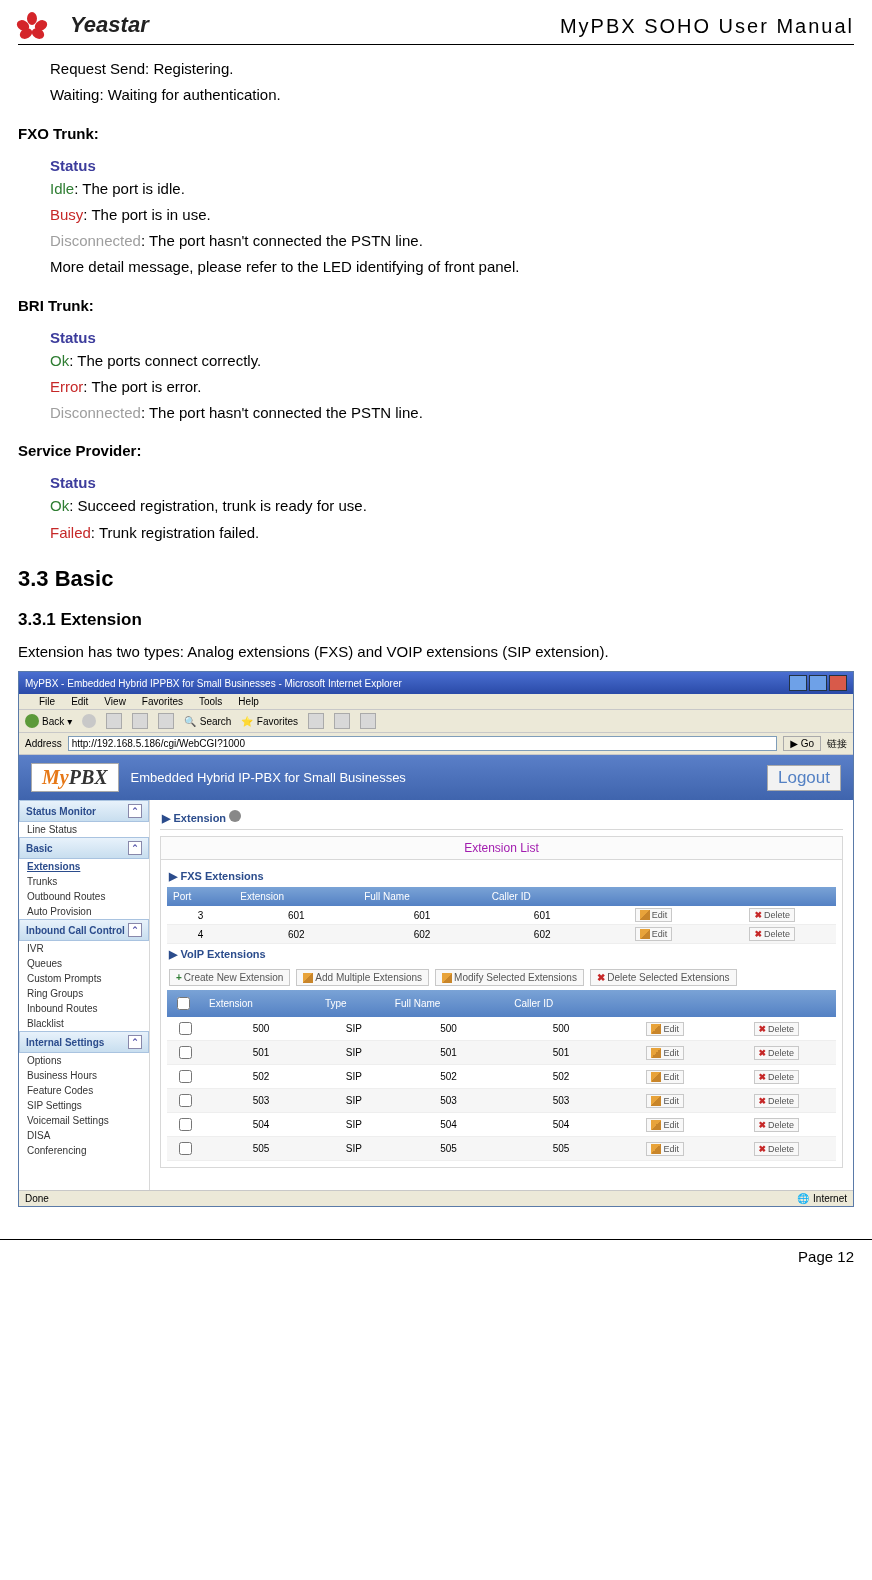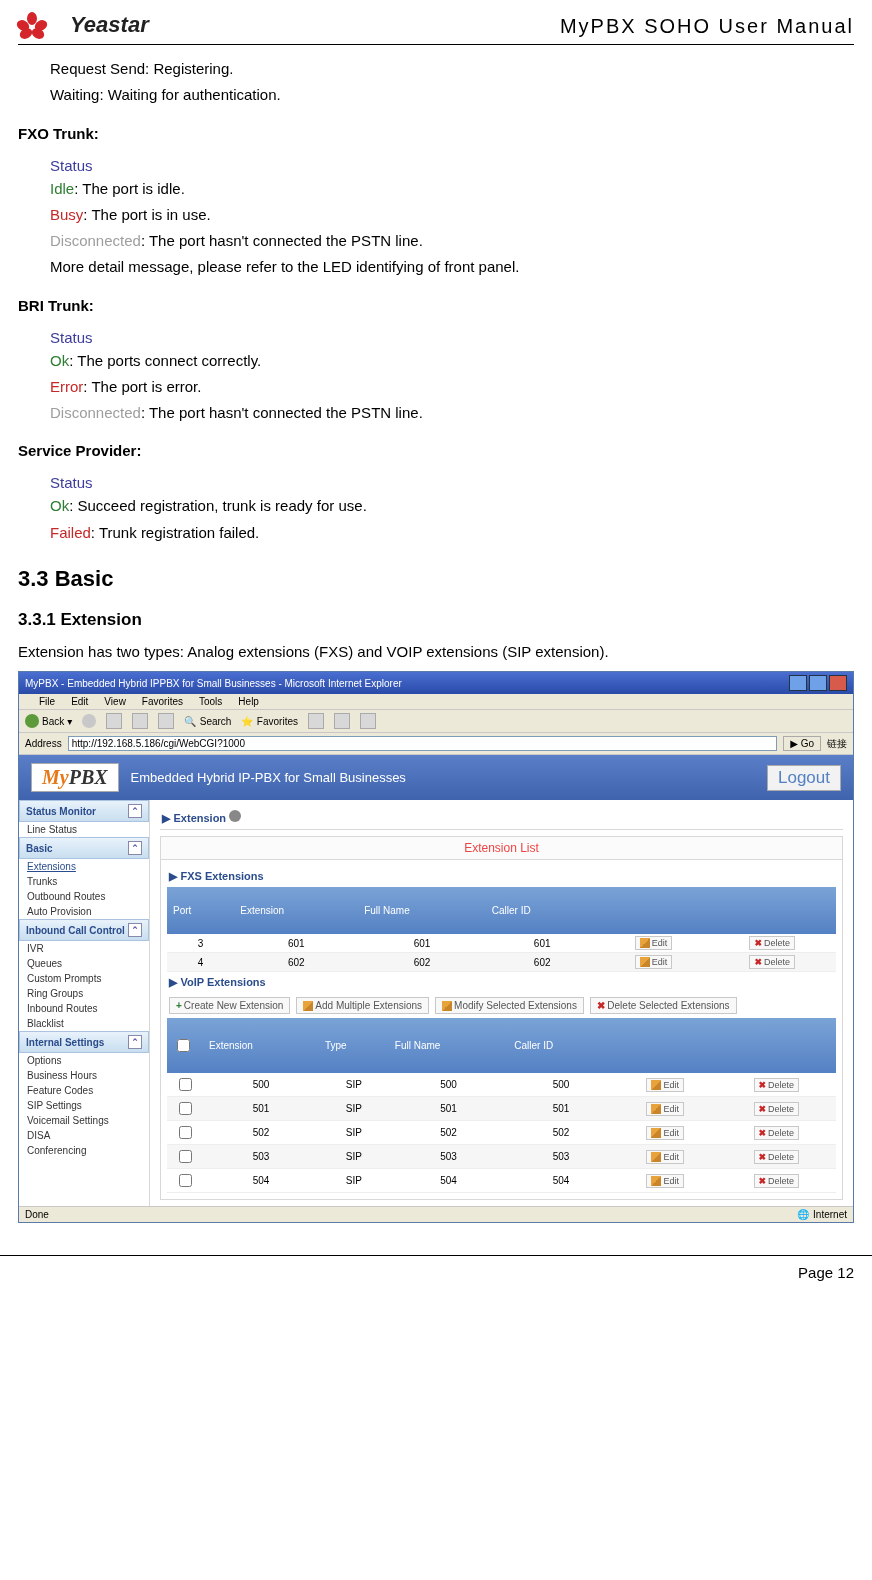--- a/index.html
+++ b/index.html
@@ -31,21 +31,21 @@
   .logo-text {
     font-size: 22px;
     font-weight: bold;
     color: #222;
   }
   .doc-title {
     font-size: 20px;
     letter-spacing: 2px;
   }
   .section-label { font-weight: bold; margin-top: 18px; }
-  .status-label { font-weight: normal; color: #3c3c9c; padding-left: 32px; margin-top: 4px;}
+  .status-label { font-weight: bold; color: #3c3c9c; padding-left: 32px; margin-top: 4px;}
   .idle { color: #2e7d32; }
   .busy { color: #c62828; }
   .disconnected { color: #9e9e9e; }
   .ok { color: #2e7d32; }
   .error { color: #c62828; }
   .failed { color: #c62828; }
   .h2 { font-size: 22px; font-weight: bold; margin: 22px 0 12px 0;}
   .h3 { font-size: 17px; font-weight: bold; margin: 18px 0 10px 0;}
   p.body { margin: 8px 0; line-height: 1.55;}
   .line { padding-left:32px; margin: 3px 0; line-height:1.55;}
@@ -80,27 +80,27 @@
   .app-header { background: linear-gradient(#5a7fc8,#3f64ad); padding:8px 12px; display:flex; justify-content:space-between; align-items:center;}
   .app-logo-my { color:#e67817; font-family:Georgia,serif; font-size:20px; font-style:italic; font-weight:bold;}
   .app-logo-pbx { color:#333; font-family:Georgia,serif; font-size:20px; font-style:italic; font-weight:bold;}
   .app-logo-wrap { background:#fff; padding:2px 10px; border:1px solid #aaa;}
   .app-tagline { color:#fff; font-size:13px; margin-left:12px;}
   .logout { background:#f2f2f2; border:1px solid #aaa; padding:2px 10px; color:#5481c4; font-size:17px;}
   .app-body { display:flex; background:#fff; min-height:390px;}
   .sidebar { width:130px; background:#fff; border-right:1px solid #d8d8d8;}
   .sb-section-head { background: linear-gradient(#e8f2fb,#c8deef); color:#2b4c8c; font-weight:bold; padding:3px 6px; border:1px solid #a9c3e0; display:flex; justify-content:space-between; align-items:center;}
   .sb-item { padding:2px 8px; color:#333; font-size:10px;}
-  .sb-item.link { color:#2b4c8c; text-decoration:underline;}
+  .sb-item.link { color:#2b4c8c; text-decoration:underline;font-weight:bold;}
   .content { flex:1; padding:6px 10px;}
   .breadcrumb { color:#2b4c8c; font-weight:bold; padding:4px 2px; border-bottom:1px solid #d8d8d8; margin-bottom:6px; font-size:11px;}
-  .panel-title { text-align:center; color:#ef4444; font-size:12px; padding:4px; border:1px solid #d8d8d8; border-bottom:none; background:#fbfbfb;}
+  .panel-title { text-align:center; color:#a21caf; font-size:12px; padding:4px; border:1px solid #d8d8d8; border-bottom:none; background:#fbfbfb;}
   .subhead { color:#2b4c8c; font-weight:bold; padding:4px 2px; font-size:11px;}
   table.ext { width:100%; border-collapse:collapse; font-size:10px;}
-  table.ext th { background: linear-gradient(#7aa3d6,#5481c4); color:#fff; padding:18px 6px; font-weight:normal; text-align:left;}
+  table.ext th { background: linear-gradient(#7aa3d6,#5481c4); color:#fff; padding:4px 6px; font-weight:normal; text-align:left;}
   table.ext td { padding:2px 6px; border-bottom:1px solid #eee; text-align:center;}
   table.ext tr:nth-child(even) td { background:#f6f6f6;}
   .actbtn { display:inline-flex; align-items:center; gap:2px; border:1px solid #c8c8c8; background:#f8f8f8; padding:1px 4px; font-size:9px; color:#555;}
   .actbtn .x { color:#c62828; font-weight:bold;}
   .toolbar2 { padding:4px 2px; display:flex; gap:6px; flex-wrap:wrap;}
   .toolbar2 .actbtn { font-size:10px; padding:2px 6px;}
   .plus { color:#2e7d32; font-weight:bold;}
   .statusbar { background:#ece9d8; border-top:1px solid #c8c8c8; padding:2px 6px; display:flex; justify-content:space-between;}
   .footer { border-top:1px solid #000; margin-top:32px; text-align:right; padding:8px 18px; font-size:15px;}
   .collapse-ico { width:12px; height:12px; border:1px solid #88a; background:#fff; display:flex; align-items:center; justify-content:center; font-size:9px; color:#55a;}
@@ -343,20 +343,29 @@
                 </tr>
                 <tr>
                   <td><input type="checkbox" style=""></td>
                   <td>504</td>
                   <td>SIP</td>
                   <td>504</td>
                   <td>504</td>
                   <td><span class="actbtn"><span class="pencil"></span> Edit</span></td>
                   <td><span class="actbtn"><span class="x">✖</span> Delete</span></td>
                 </tr>
+                <tr>
+                  <td><input type="checkbox" style=""></td>
+                  <td>505</td>
+                  <td>SIP</td>
+                  <td>505</td>
+                  <td>505</td>
+                  <td><span class="actbtn"><span class="pencil"></span> Edit</span></td>
+                  <td><span class="actbtn"><span class="x">✖</span> Delete</span></td>
+                </tr>
               </tbody>
           </table>
         </div>
       </div>
     </div>
     <div class="statusbar">
       <span>Done</span>
       <span>🌐 <span>Internet</span></span>
     </div>
   </div>

